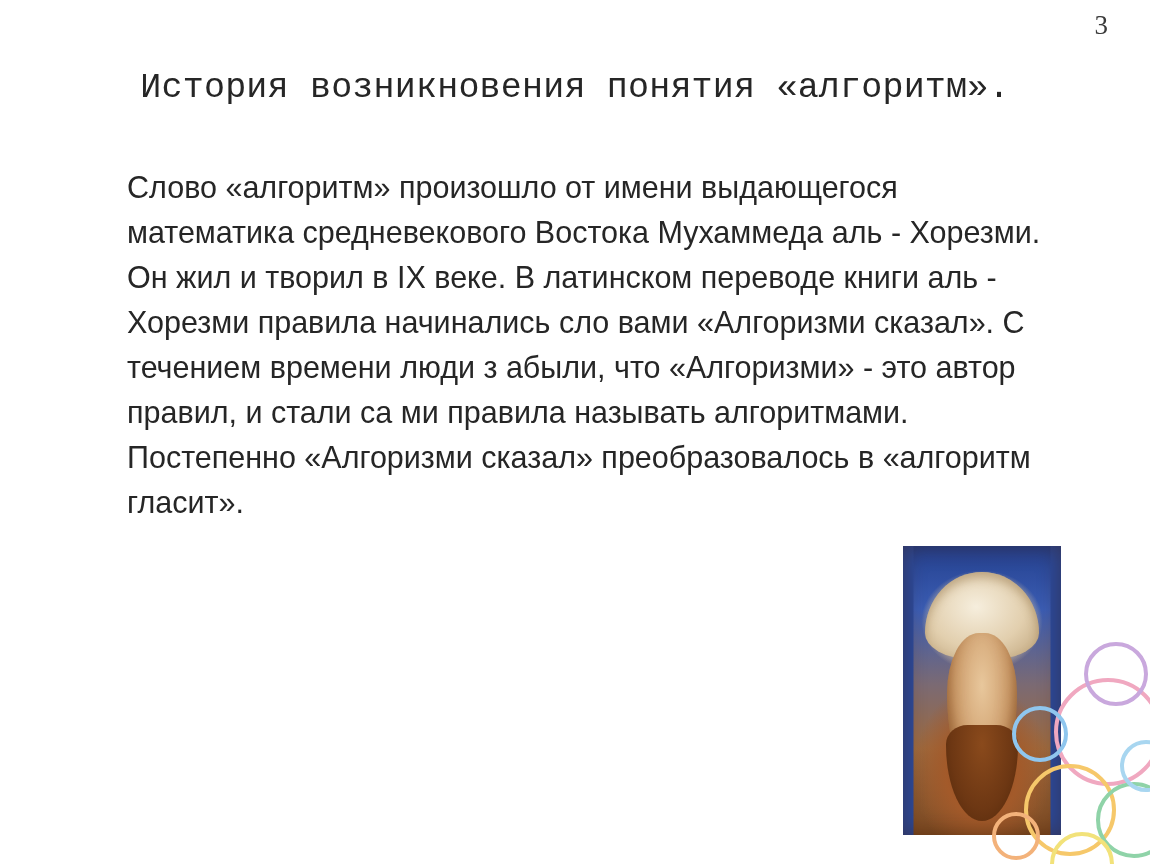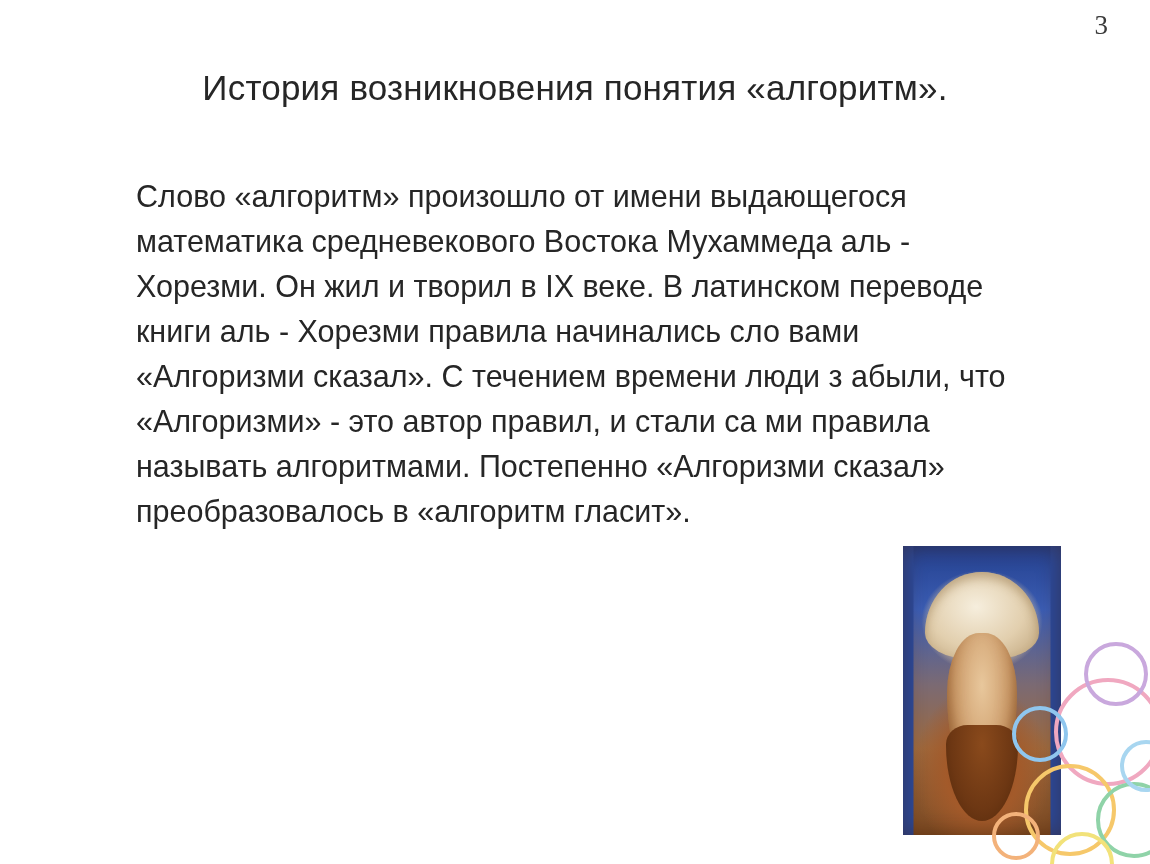--- a/index.html
+++ b/index.html
@@ -27,40 +27,40 @@
     line-height: 1;
   }
 
   
   .slide-title {
     position: absolute;
     top: 68px;
     left: 0;
     width: 1150px;
     text-align: center;
-    font-family: Liberation Sans, sans-serif;
+    font-family: Liberation Mono, monospace;
     font-size: 35px;
     color: #262626;
     letter-spacing: 0.2px;
   }
 
   
   .body-text {
     position: absolute;
     top: 158px;
     left: 120px;
     width: 930px;
     font-family: "Liberation Sans", sans-serif;
     font-size: 30.5px;
     line-height: 45px;
     color: #262626;
     text-align: left;
   }
   .body-text p {
-    margin: 16px;
+    margin: 7px;
   }
 
   
   .portrait {
     position: absolute;
     left: 903px;
     top: 546px;
     width: 158px;
     height: 289px;
     background:

